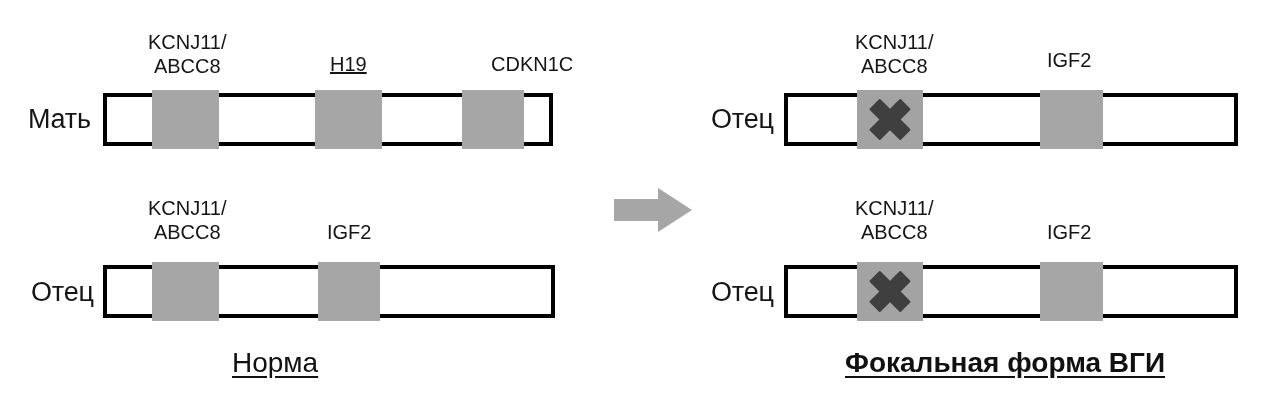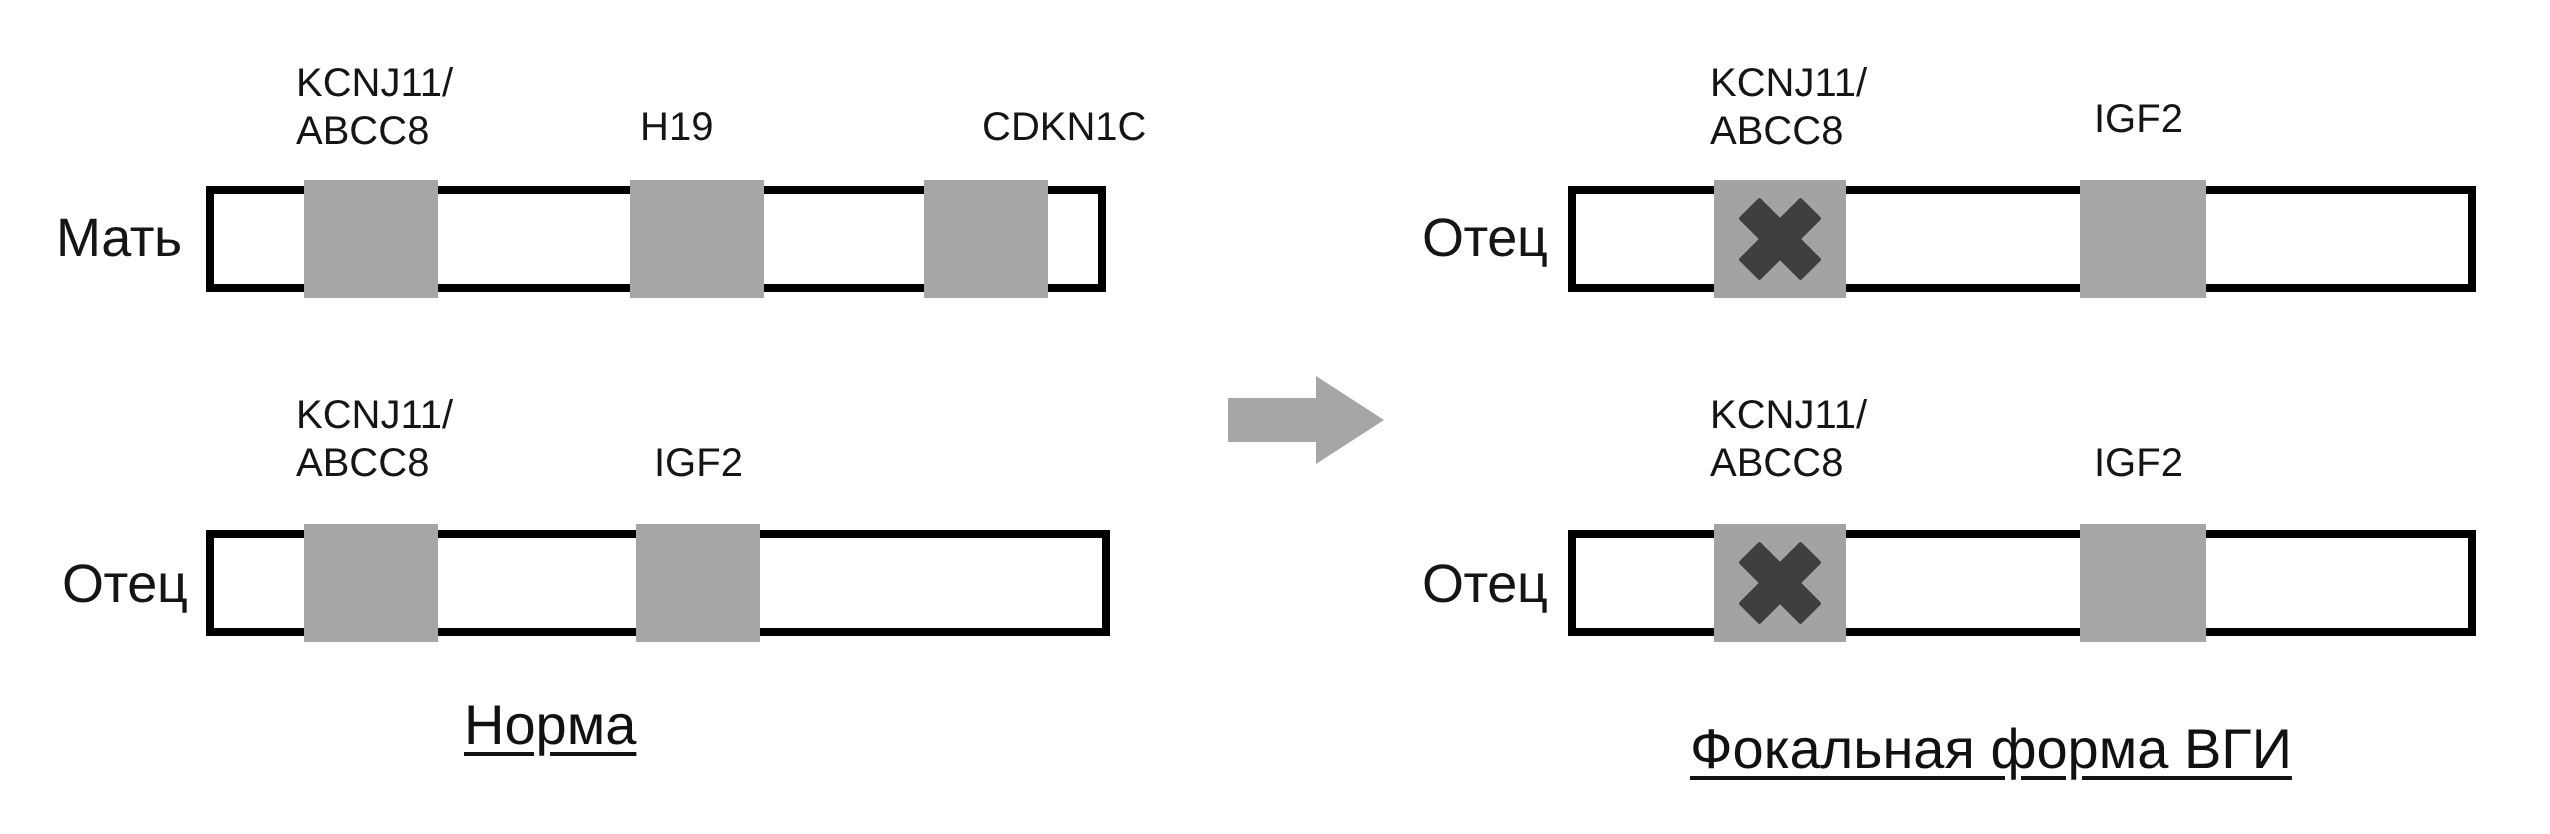--- a/index.html
+++ b/index.html
@@ -67,21 +67,21 @@
     color: #151515;
     text-align: right;
   }
   .gene-label {
     position: absolute;
     font-size: 20px;
     line-height: 24px;
     white-space: nowrap;
     color: #151515;
   }
-  .gene-label .l2 { display: block; }
+  .gene-label .l2 { display: block; text-align: center; }
 
   .caption {
     position: absolute;
     font-size: 28px;
     line-height: 32px;
     font-weight: 400;
     text-decoration: underline;
     text-underline-offset: 4px;
     white-space: nowrap;
     color: #111111;
@@ -100,21 +100,21 @@
 </head>
 <body>
 
 <div class="parent-label" style="left:28px; top:104px;">Мать</div>
 
 <div class="gene-label" style="left:148px; top:30px;">
   <span class="l1">KCNJ11/</span>
   <span class="l2">ABCC8</span>
 </div>
 
-<div class="gene-label" style="left:320px; top:52px;">
+<div class="gene-label" style="left:330px; top:52px;text-decoration:underline;">
   <span class="l1">H19</span>
 </div>
 
 <div class="gene-label" style="left:443px; top:52px;margin-left:48px;">
   <span class="l1">CDKN1C</span>
 </div>
 
 <div class="chrom" style="left:103px; top:93px; width:450px; height:53px;"></div>
 <div class="gene-block" style="left:152px; top:90px; width:67px; height:59px;"></div>
 <div class="gene-block" style="left:315px; top:90px; width:67px; height:59px;"></div>
@@ -176,13 +176,13 @@
 
 <div class="chrom" style="left:784px; top:265px; width:454px; height:53px;"></div>
 <div class="gene-block dim" style="left:857px; top:262px; width:66px; height:59px;">
   <div class="xmark">
     <span class="bar b1"></span>
     <span class="bar b2"></span>
   </div>
 </div>
 <div class="gene-block" style="left:1040px; top:262px; width:63px; height:59px;"></div>
 
-<div class="caption" style="left:845px; top:359px;">Фокальная форма ВГИ</div>
+<div class="caption" style="left:845px; top:347px;font-weight:bold;">Фокальная форма ВГИ</div>
 
 </body></html>

